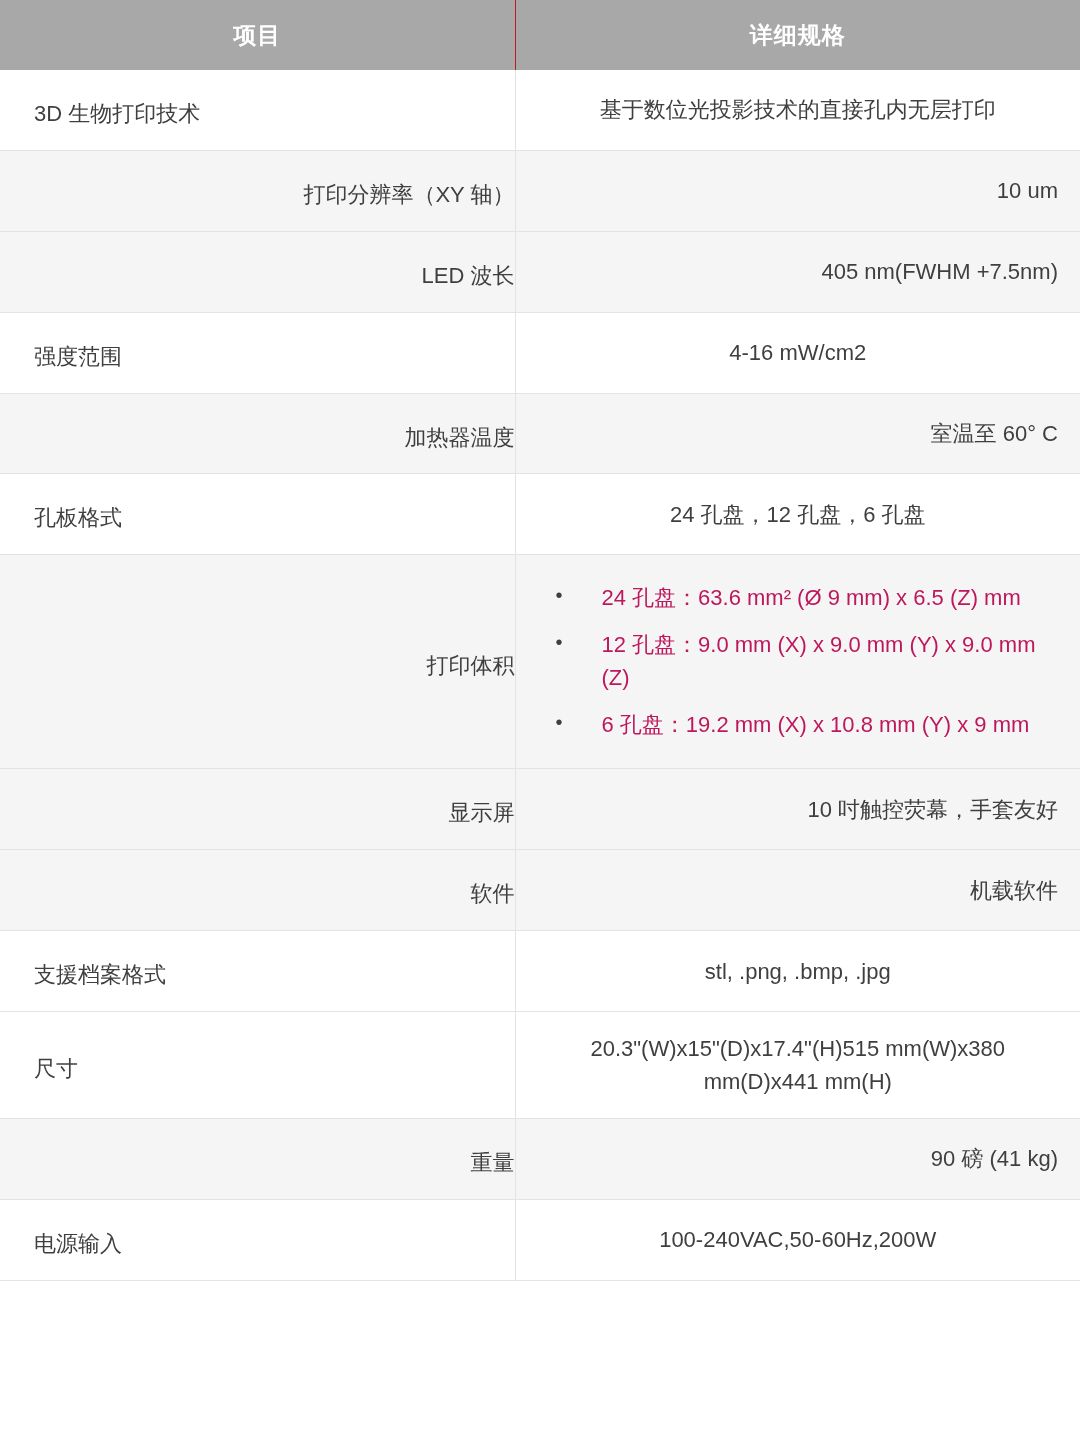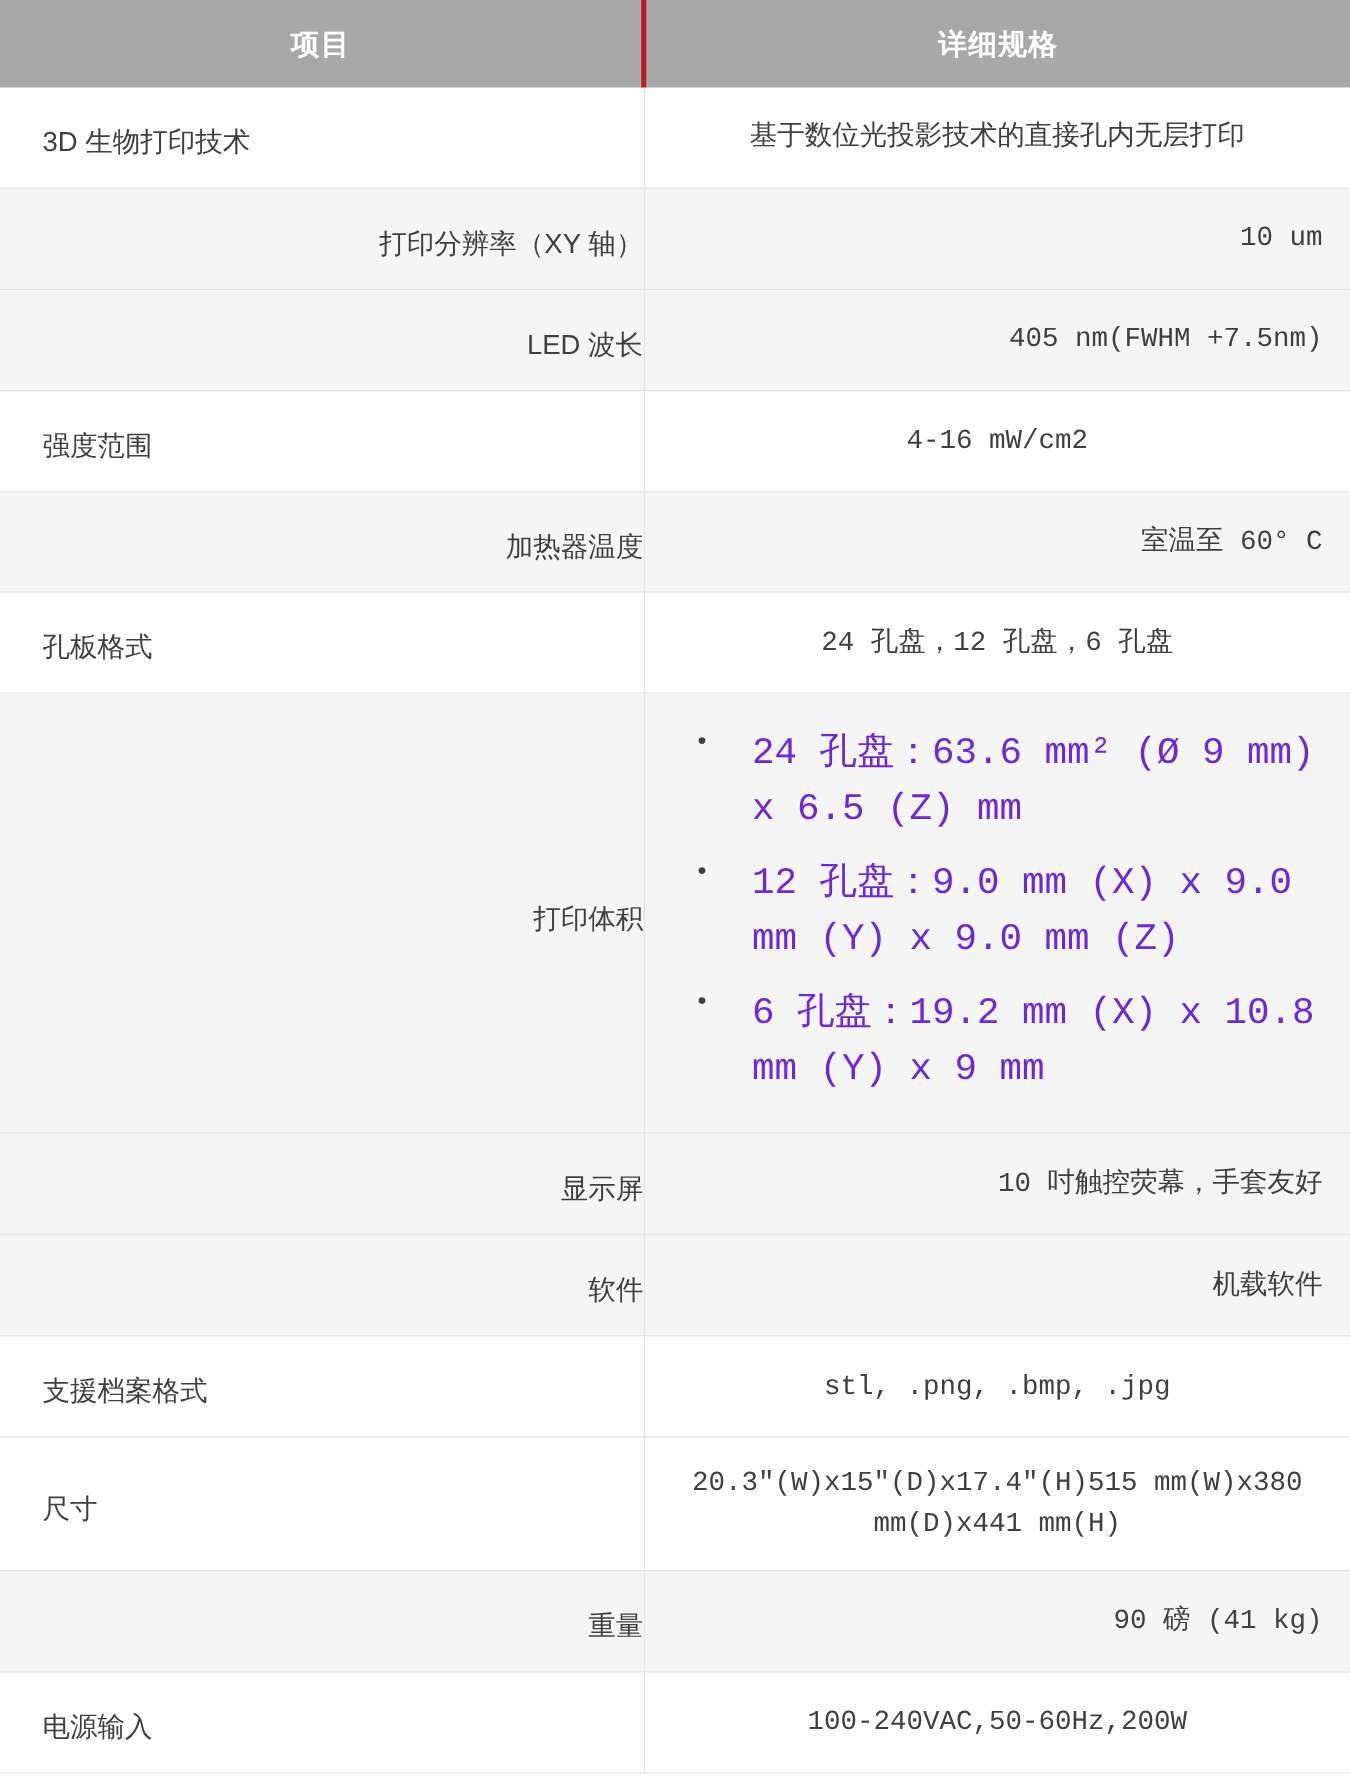--- a/index.html
+++ b/index.html
@@ -26,42 +26,41 @@
     color: #ffffff;
     font-size: 23px;
     font-weight: bold;
     height: 68px;
     text-align: center;
     vertical-align: middle;
     letter-spacing: 1px;
     border: none;
   }
   thead th.th-item {
-    border-right: 4px solid #b91c1c;
+    border-right: 1px solid #b91c1c;
   }
 
   tbody td {
     border-bottom: 1px solid #e3e3e3;
     font-size: 22px;
     color: #3f3f3f;
     padding: 0;
   }
   tbody td.cell-item {
     padding: 28px 0 20px 34px;
     text-align: left;
     vertical-align: middle;
     border-right: 1px solid #e3e3e3;
     line-height: 1.45;
   }
   tbody td.cell-spec {
     padding: 20px 22px;
     text-align: center;
     vertical-align: middle;
     line-height: 1.5;
-    font-family: Liberation Mono, monospace;
   }
   tbody tr.alt td {
     background: #f5f5f5;
     text-align: right;
   }
   tbody tr.row-tall td.cell-item {
     vertical-align: middle;
   }
   tbody td.cell-spec.spec-list {
     text-align: left;
@@ -70,23 +69,23 @@
   }
   ul.bullet-list {
     margin: 0;
     padding: 0 0 0 18px;
     list-style: none;
   }
   ul.bullet-list li {
     position: relative;
     padding-left: 46px;
     margin: 0 0 14px 0;
-    font-size: 30px;
+    font-size: 22px;
     line-height: 1.5;
-    color: #6d28d9;
+    color: #be185d;
   }
   ul.bullet-list li:last-child { margin-bottom: 1px; }
   ul.bullet-list li::before {
     content: "\2022";
     position: absolute;
     left: 0;
     top: -1px;
     font-size: 20px;
     color: #3f3f3f;
   }

